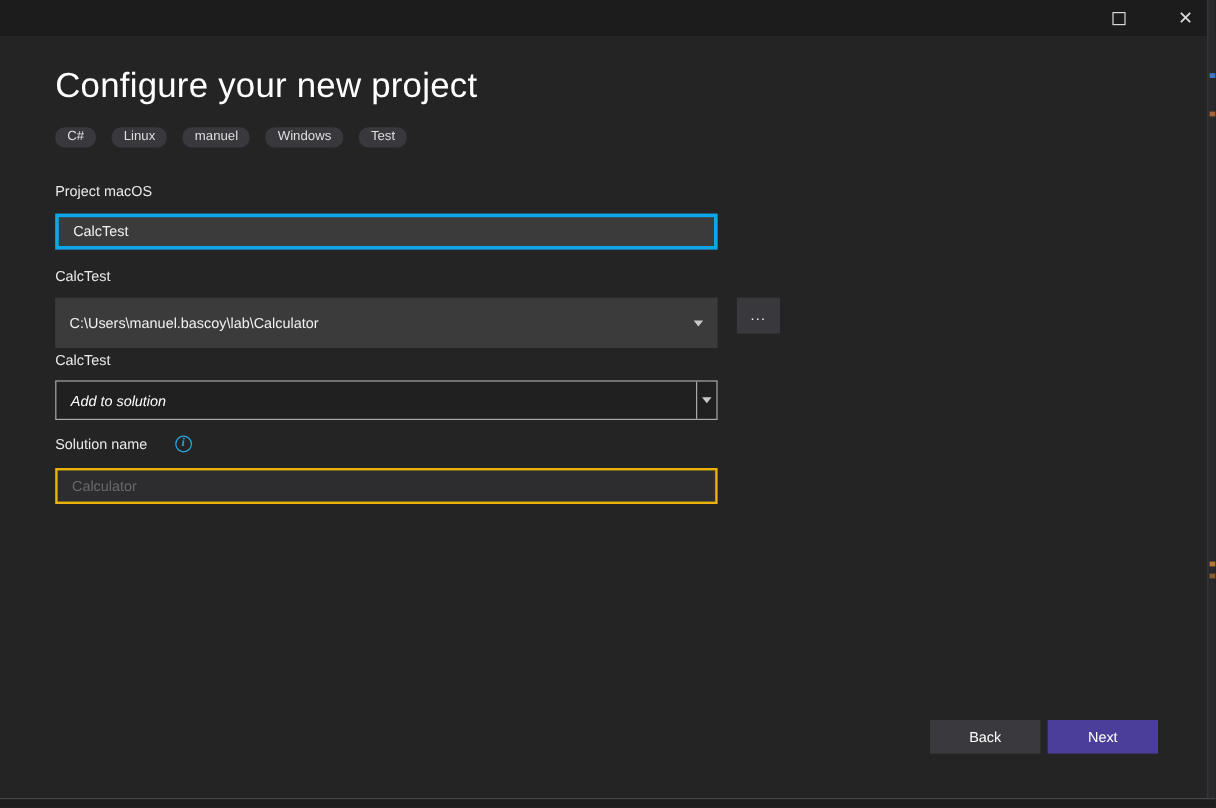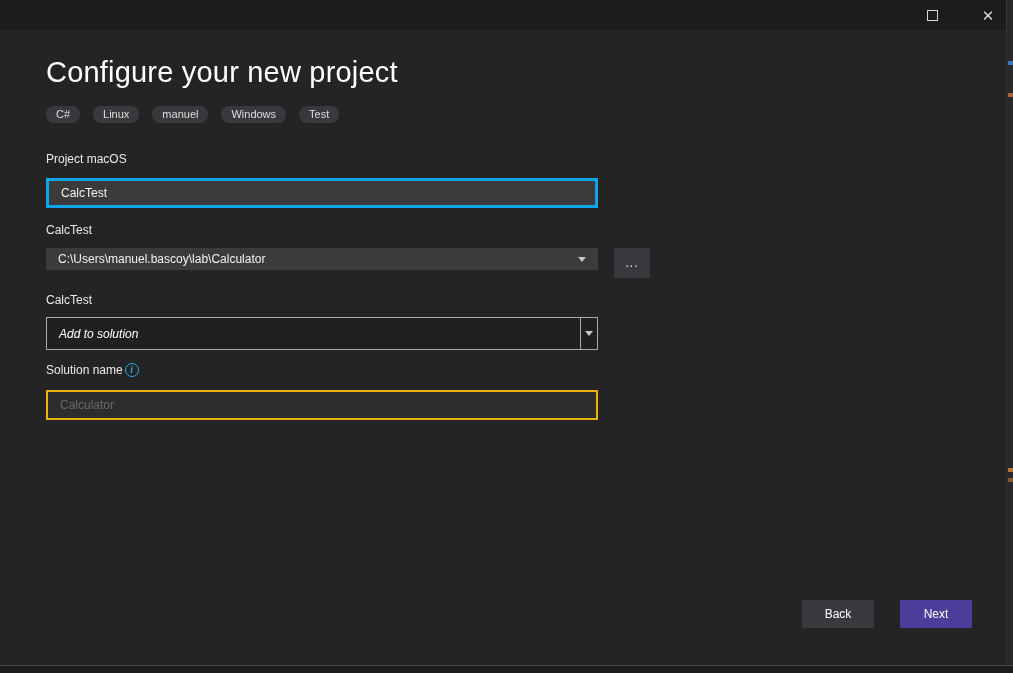--- a/index.html
+++ b/index.html
@@ -34,32 +34,32 @@
     display: inline-block; background: #39393d; color: #dedede;
     font-size: 11px; line-height: 17px; padding: 0 10px; border-radius: 8px;
     margin-right: 13px;
   }
 
   
   .field-label { position: absolute; left: 46px; font-size: 12px; color: #eaeaea; }
   .lbl-project   { top: 152px; }
   .lbl-location  { top: 223px; }
   .lbl-solution  { top: 293px; }
-  .lbl-solname   { top: 363px; display: flex; align-items: center; gap: 2px; }
+  .lbl-solname   { top: 363px; display: flex; align-items: center; gap: 23px; }
 
   .text-input {
     position: absolute; left: 46px; width: 552px; height: 30px;
     background: #3b3b3c; border: 3px solid #0ea5e9; color: #f1f1f1;
     font-family: "Liberation Sans", sans-serif; font-size: 12px;
     padding: 0 12px; outline: none;
   }
   .inp-project { top: 178px; }
 
   .combo {
-    position: absolute; left: 46px; width: 552px; height: 22px;
+    position: absolute; left: 46px; width: 552px; height: 42px;
     background: #3b3b3c; color: #f1f1f1; font-size: 12px;
     display: flex; align-items: center; padding: 0 12px; cursor: default;
   }
   .combo-location { top: 248px; }
   .combo-value { flex: 1; white-space: nowrap; overflow: hidden; }
   .caret {
     width: 0; height: 0; border-left: 4px solid transparent; border-right: 4px solid transparent;
     border-top: 5px solid #c8c8c8;
   }
   .browse-btn {
@@ -88,24 +88,23 @@
 
   .info-icon {
     width: 14px; height: 14px; border: 1.5px solid #29a8e0; border-radius: 50%;
     color: #29a8e0; font-size: 10px; font-weight: 700;
     display: inline-flex; align-items: center; justify-content: center;
     font-family: "Liberation Serif", serif; font-style: italic; line-height: 1;
   }
 
   
   .btn {
-    position: absolute; top: 600px; width: 72px; height: 28px;
+    position: absolute; top: 600px; width: 92px; height: 28px;
     border: none; color: #ffffff; font-size: 12px; cursor: default;
     font-family: "Liberation Sans", sans-serif;
-    margin-left: 27px;
   }
   .btn-back { left: 775px; background: #3a3a3e; }
   .btn-next { left: 873px; background: #4b3e9b; }
 
   
   .right-strip {
     position: absolute; top: 0; right: 0; bottom: 0; width: 7px;
     background: #29292b; border-left: 1px solid #38383a;
   }
   .strip-mark { position: absolute; left: 1px; width: 5px; height: 4px; }

